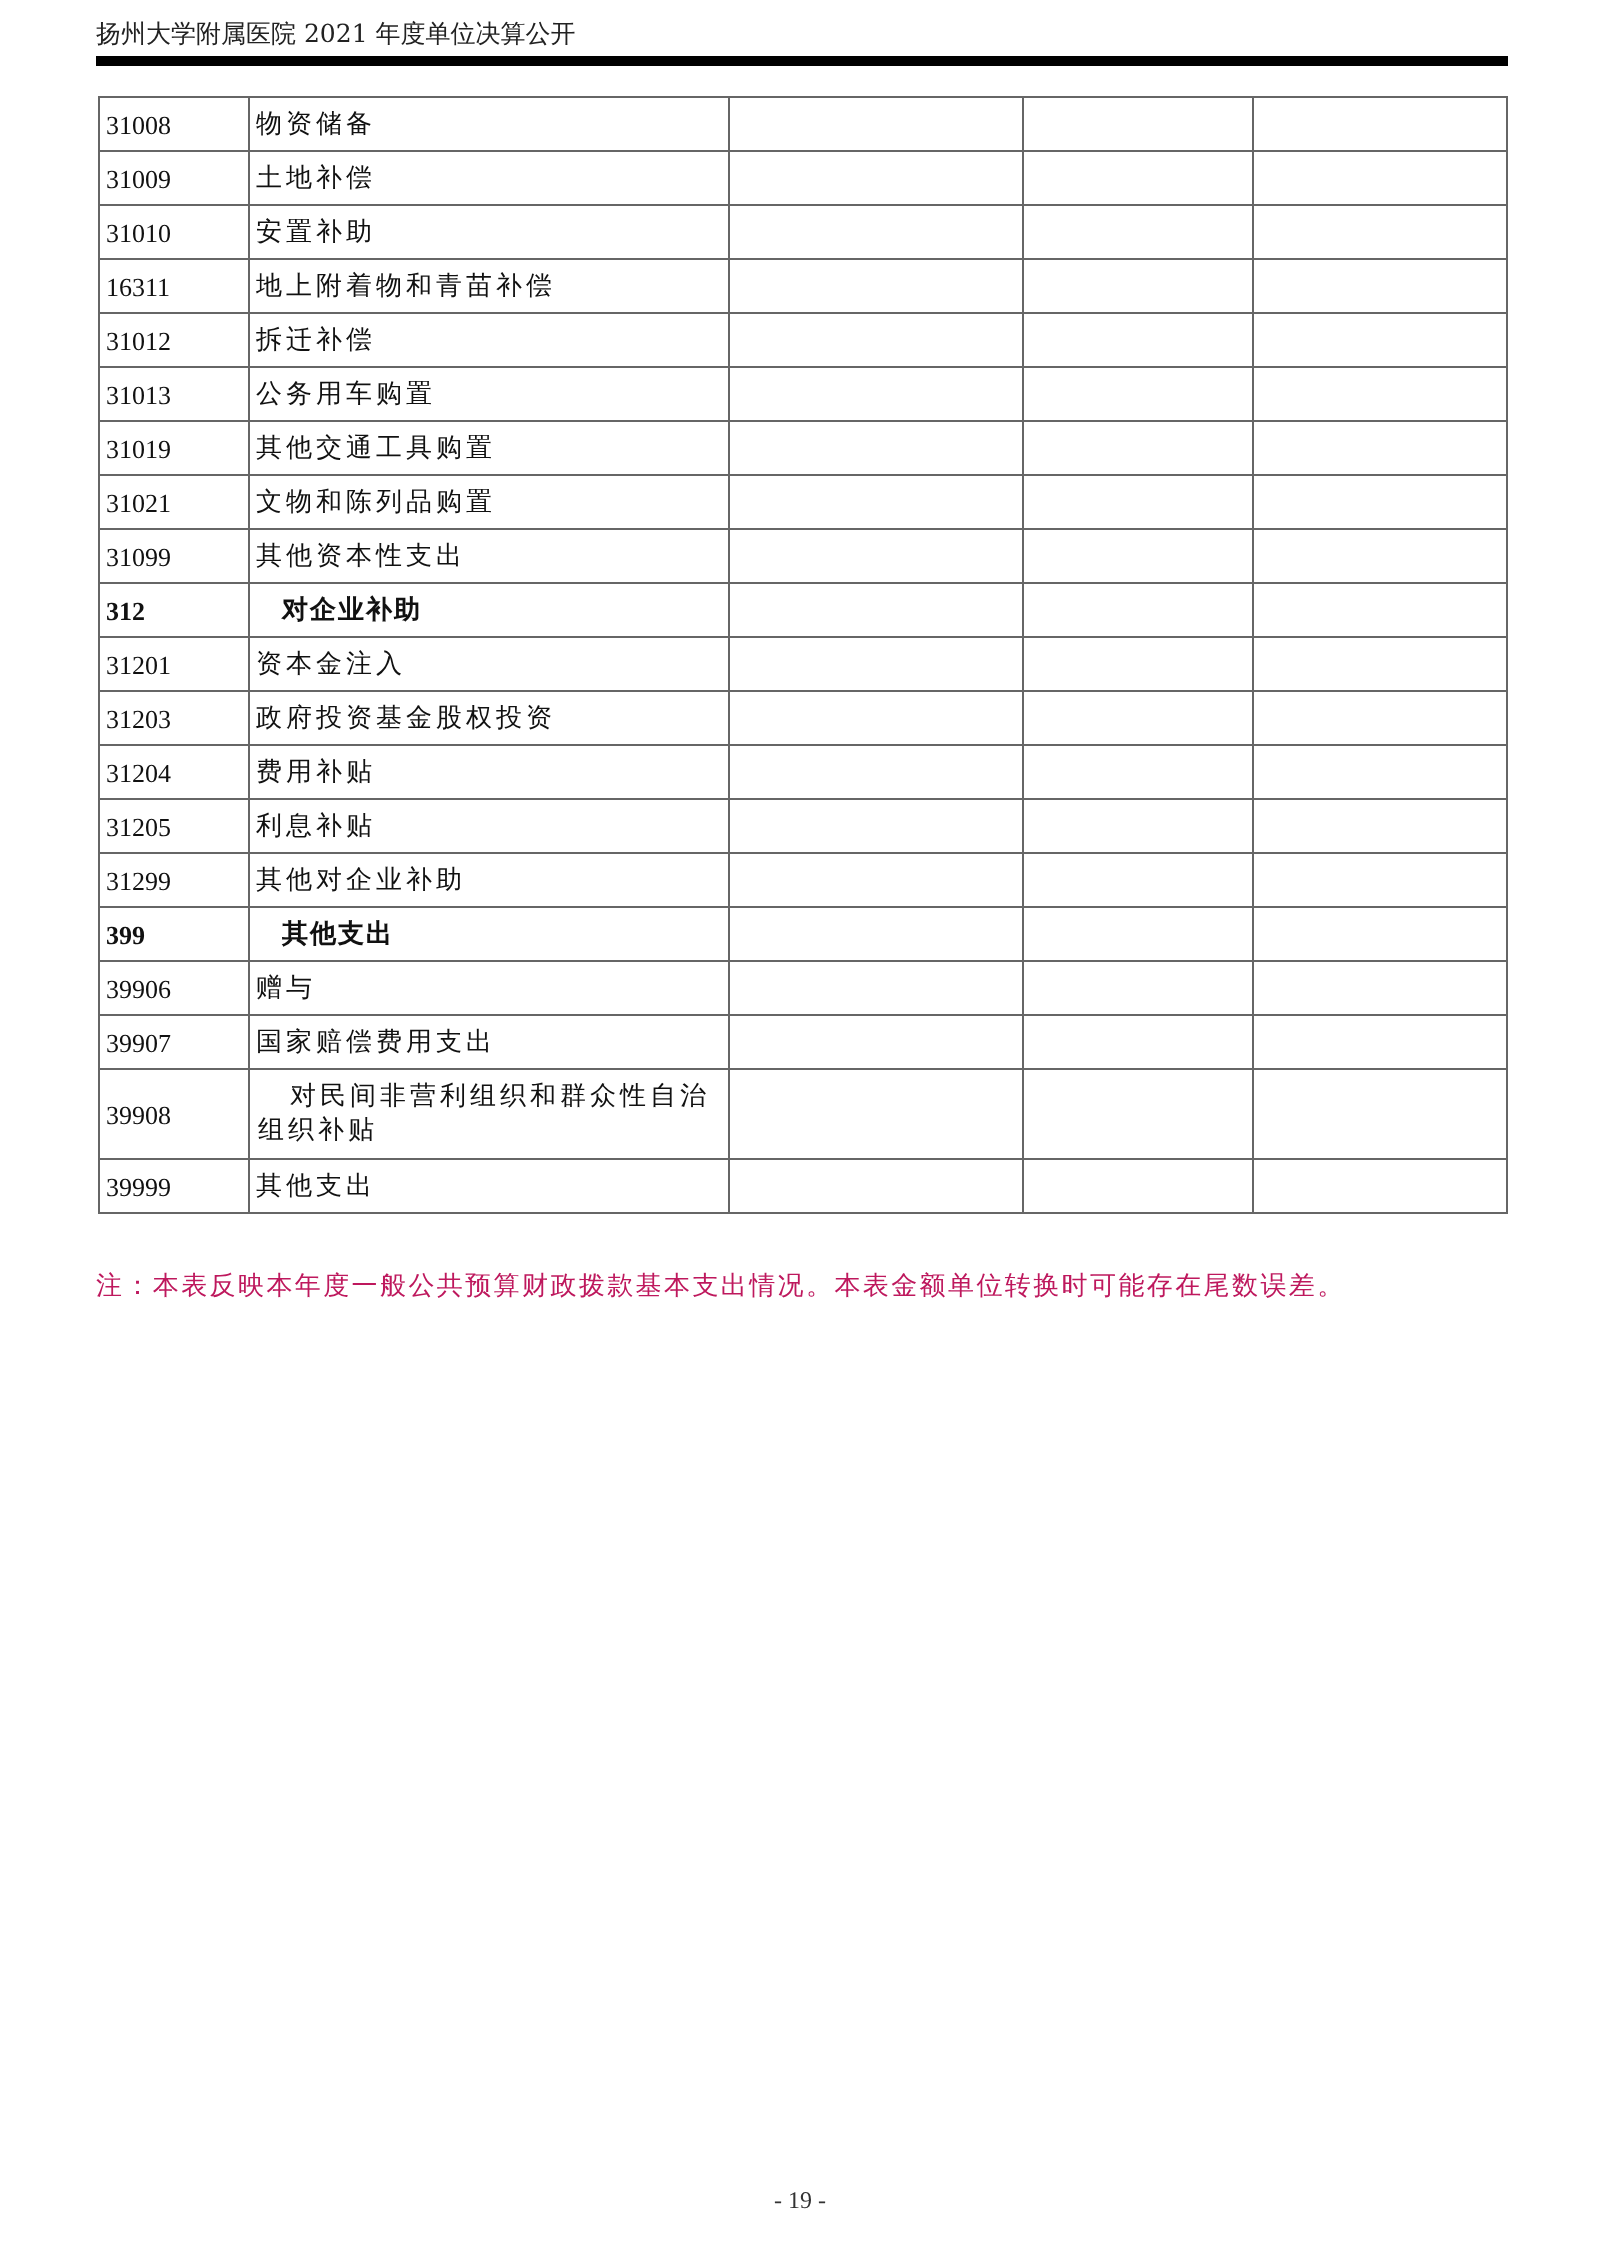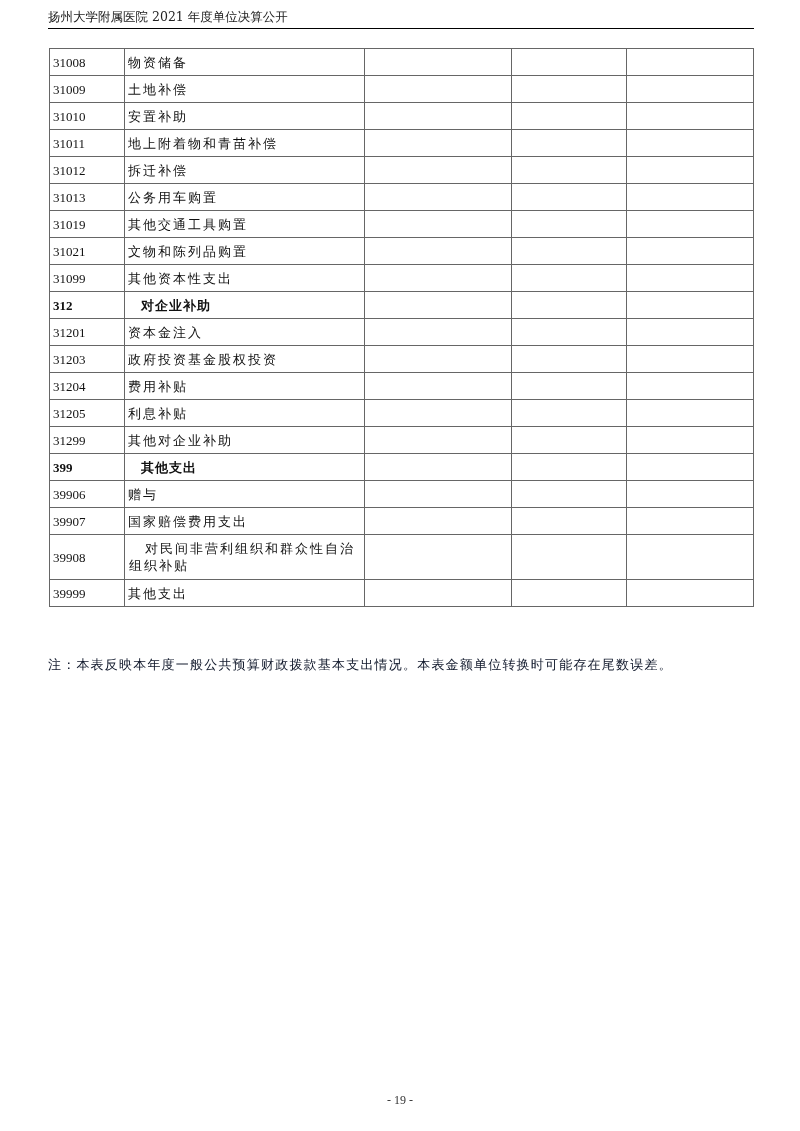--- a/index.html
+++ b/index.html
@@ -1,37 +1,37 @@
 <!DOCTYPE html>
 <html><head>
   <meta charset="utf-8">
   <style>
     html, body { margin: 0; padding: 0; background: #ffffff; }
     body { width: 800px; height: 1131px; position: relative; overflow: hidden;
            font-family: "DejaVu Serif", "Liberation Serif", serif; color: #111; }
     .header { position: absolute; left: 48px; top: 8px; width: 706px; height: 20px;
               font-size: 12.5px; line-height: 18px; color: #222;
-              border-bottom: 1px solid #000000; }
+              border-bottom: 5px solid #000000; }
     table.t { position: absolute; left: 49px; top: 48px; border-collapse: collapse;
               table-layout: fixed; width: 704px; }
     table.t td { border: 1px solid #666; height: 26px; padding: 0 3px;
                  font-size: 13px; line-height: 17px; vertical-align: middle; }
     table.t col.c1 { width: 75px; }
     table.t col.c2 { width: 240px; }
     table.t col.c3 { width: 147px; }
     table.t col.c4 { width: 115px; }
     table.t col.c5 { width: 127px; }
     td.code { font-family: "Liberation Serif", "DejaVu Serif", serif; font-size: 14px; }
     td.name { letter-spacing: 2px; padding-left: 20px; }
     tr.cat td.code { font-weight: bold; }
     tr.cat td.name { font-weight: bold; padding-left: 16px; letter-spacing: 1px; }
     tr.tall td { height: 44px; }
     td.name.wrap { padding-left: 4px; text-indent: 16px; }
-    .note { position: absolute; left: 48px; top: 656px; font-size: 13px;
-            letter-spacing: 1.2px; color: #0f172a; }
+    .note { position: absolute; left: 48px; top: 634px; font-size: 13px;
+            letter-spacing: 1.2px; color: #be185d; }
     .pageno { position: absolute; left: 0; width: 800px; top: 1093px; text-align: center;
               font-size: 12px; color: #333; font-family: "Liberation Serif", serif; }
   </style>
 </head>
 <body>
 
 <div class="header">
   <span>扬州大学附属医院 2021 年度单位决算公开</span>
 </div>
 
@@ -59,21 +59,21 @@
         <td></td>
       </tr>
       <tr>
         <td class="code">31010</td>
         <td class="name">安置补助</td>
         <td></td>
         <td></td>
         <td></td>
       </tr>
       <tr>
-        <td class="code">31011</td>
+        <td class="code">16311</td>
         <td class="name">地上附着物和青苗补偿</td>
         <td></td>
         <td></td>
         <td></td>
       </tr>
       <tr>
         <td class="code">31012</td>
         <td class="name">拆迁补偿</td>
         <td></td>
         <td></td>

